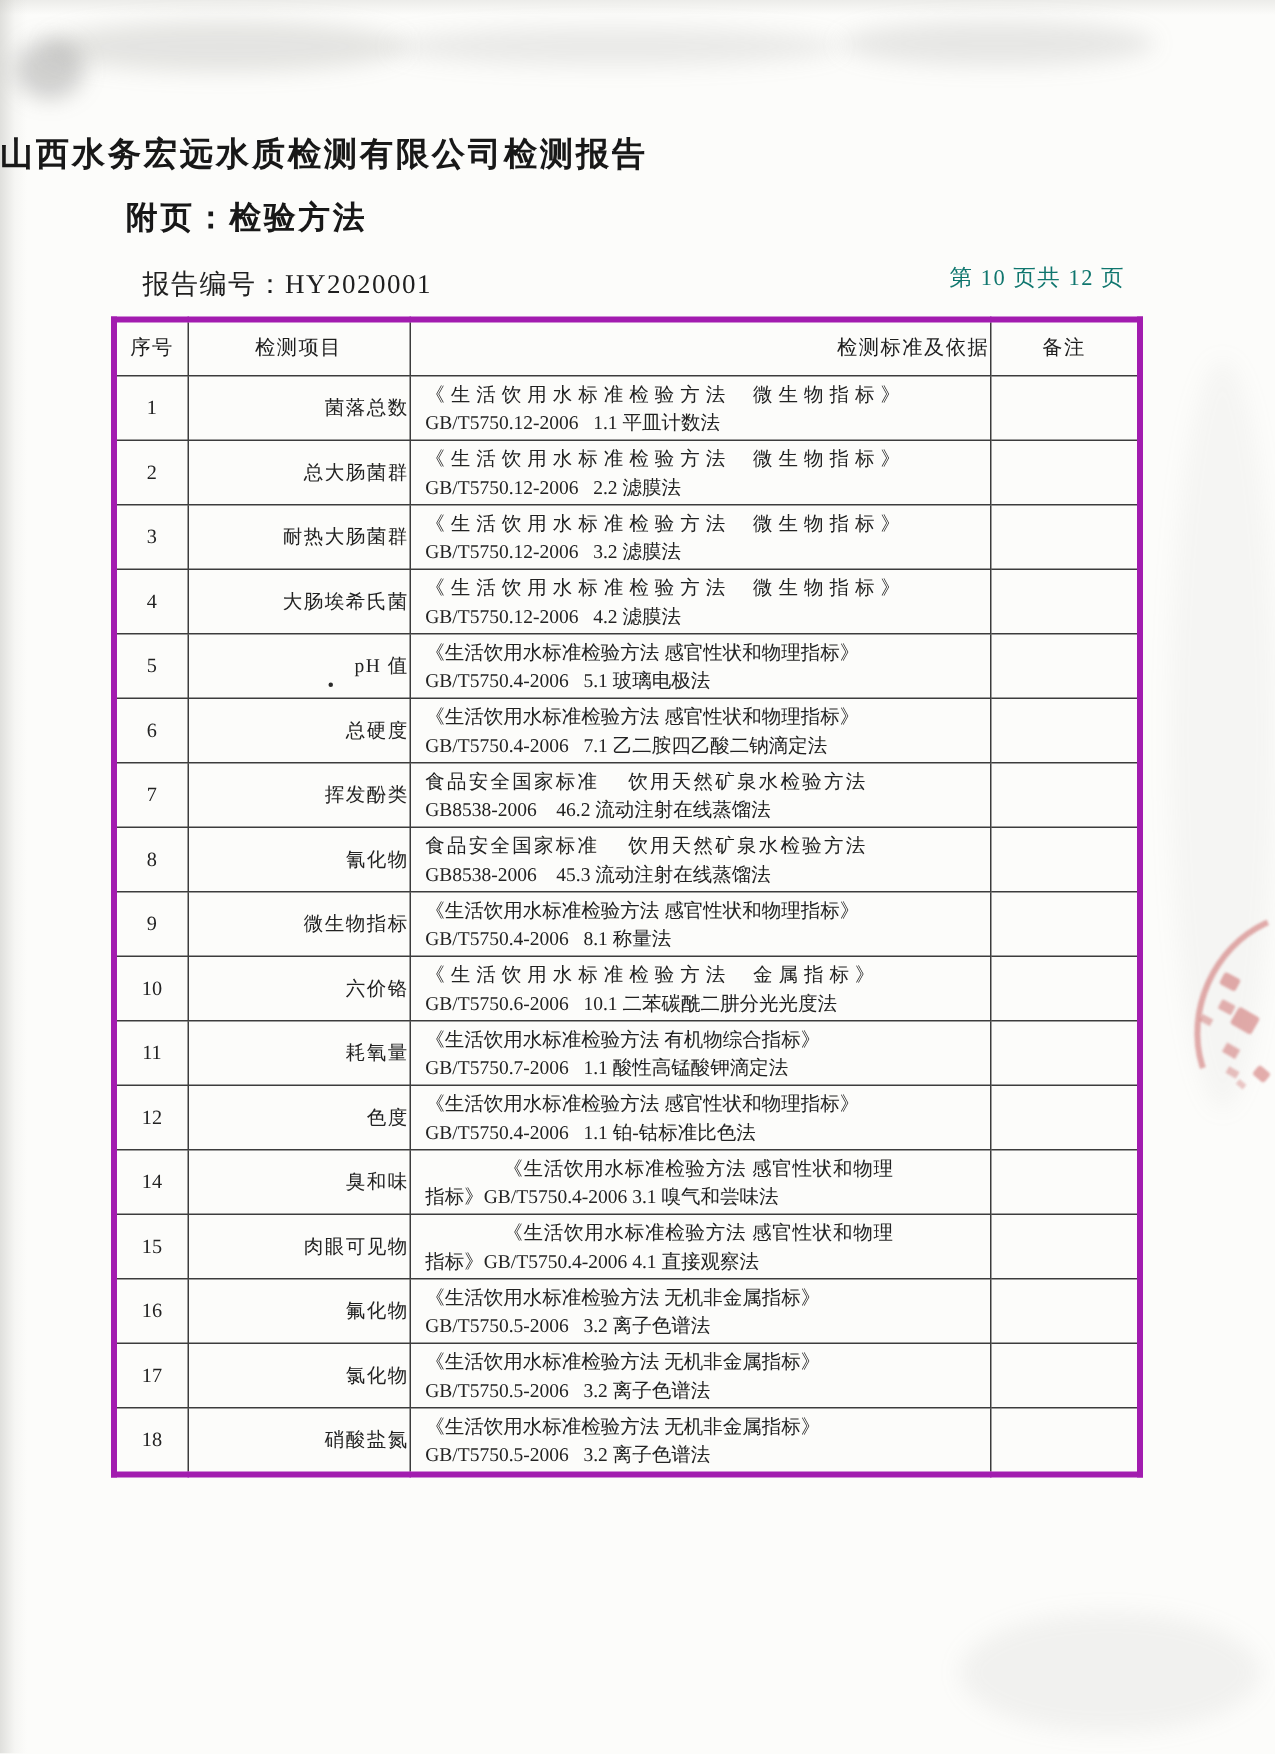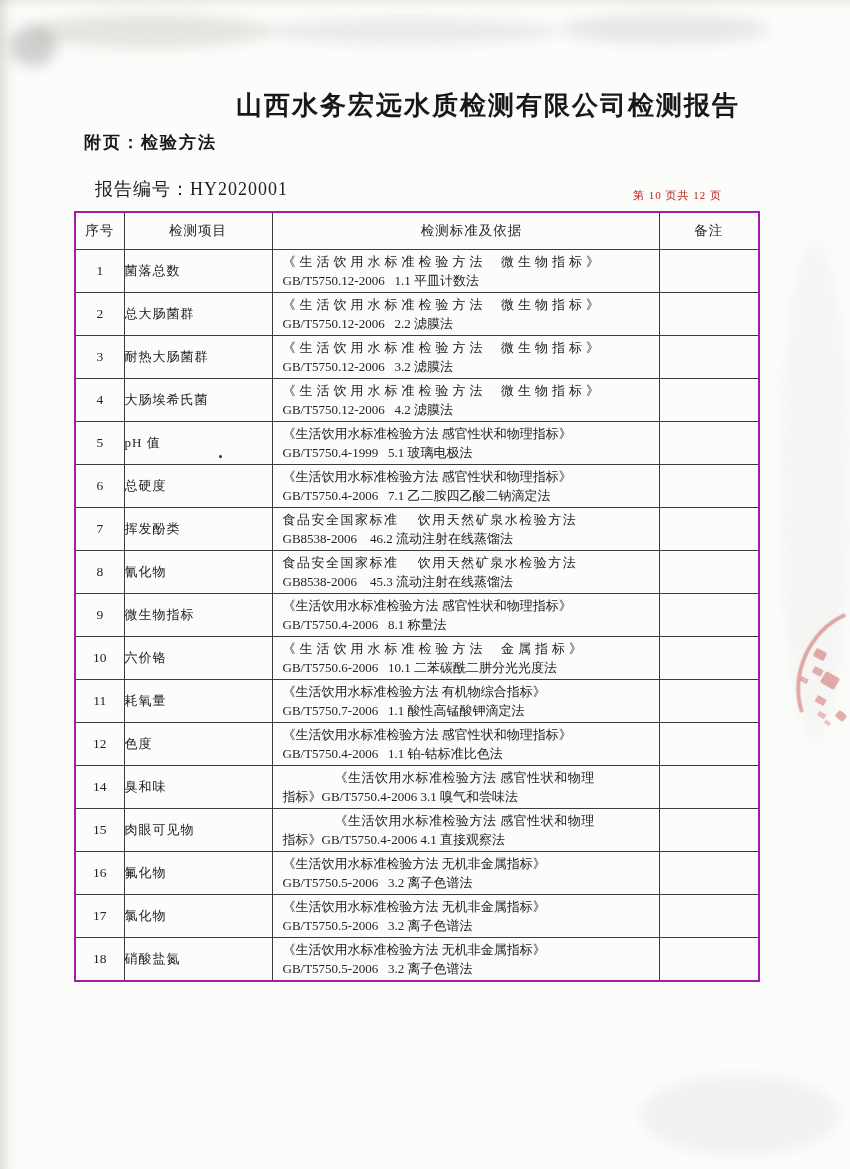--- a/index.html
+++ b/index.html
@@ -29,60 +29,60 @@
   .smudge.a { left: 30px;  top: 14px;  width: 240px; height: 34px; background: rgba(120,120,118,.18); }
   .smudge.b { left: 260px; top: 18px;  width: 300px; height: 26px; background: rgba(130,130,128,.14); }
   .smudge.c { left: 560px; top: 14px;  width: 210px; height: 30px; background: rgba(125,125,122,.16); }
   .smudge.d { left: 10px;  top: 26px;  width: 46px;  height: 40px; background: rgba(95,95,92,.28); }
   .smudge.e { left: 640px; top: 1075px; width: 200px; height: 80px; background: rgba(150,150,145,.10); }
   .smudge.f { left: 780px; top: 240px;  width: 70px;  height: 500px; background: rgba(160,160,155,.07); }
 
   
   .doc-title {
     position: absolute; left: 0; top: 88px; width: 740px;
-    text-align: right; font-size: 26px; font-weight: bold;
+    text-align: left; font-size: 22px; font-weight: bold;
     letter-spacing: 2px; color: #181818;
     font-family: "Liberation Sans", "DejaVu Sans", sans-serif;
   }
   .doc-subtitle {
     position: absolute; left: 84px; top: 131px;
-    font-size: 17px; font-weight: bold; letter-spacing: 2px; color: #181818;
+    font-size: 21px; font-weight: bold; letter-spacing: 2px; color: #181818;
     font-family: "Liberation Sans", "DejaVu Sans", sans-serif;
   }
   .report-no {
     position: absolute; left: 95px; top: 177px;
     font-size: 18px; letter-spacing: 1px; color: #202020;
   }
   .page-indicator {
-    position: absolute; left: 633px; top: 188px; width: 130px;
-    font-size: 11px; letter-spacing: 1px; color: #b91c1c;
+    position: absolute; left: 633px; top: 176px; width: 130px;
+    font-size: 15px; letter-spacing: 1px; color: #0f766e;
   }
 
   
   table.methods {
     position: absolute; left: 74px; top: 211px;
     width: 684px; table-layout: fixed;
     border-collapse: collapse;
     font-size: 13px; color: #222;
   }
   table.methods, table.methods td, table.methods th {
     border: 1px solid #3c3c3c;
   }
-  table.methods { border: 2px solid #a21caf; }
+  table.methods { border: 4px solid #a21caf; }
   thead tr { height: 37px; }
   tbody tr { height: 43px; }
   tbody tr:last-child { height: 39px; }
   th {
     font-weight: normal; font-size: 13.5px; letter-spacing: 1px;
     text-align: center; vertical-align: middle; color: #1e1e1e;
   }
-  th.h-std { text-align: center; padding-left: 12px; }
+  th.h-std { text-align: right; padding-left: 12px; }
   td { vertical-align: middle; }
   td.c-no { text-align: center; font-size: 13.5px; }
-  td.c-item { text-align: left; letter-spacing: 1px; }
+  td.c-item { text-align: right; letter-spacing: 1px; }
   td.c-std { padding: 2px 6px 2px 10px; }
   td.c-remark { }
   .l1, .l2 { display: block; line-height: 19px; white-space: pre-wrap; }
   .st-s { letter-spacing: 4px; }
   .st-m { letter-spacing: 1.5px; }
   .st-i { padding-left: 52px; letter-spacing: 0.5px; }
   td.c-std.single .l1 { line-height: 34px; letter-spacing: 0.5px; }
 
   .stray-dot {
     position: absolute; left: 219px; top: 455px; width: 3px; height: 3px;
@@ -184,21 +184,21 @@
       <span class="l2">GB/T5750.12-2006   4.2 滤膜法</span>
     </td>
     <td class="c-remark"></td>
   </tr>
 
   <tr>
     <td class="c-no">5</td>
     <td class="c-item">pH 值</td>
     <td class="c-std">
       <span class="l1 st-n">《生活饮用水标准检验方法 感官性状和物理指标》</span>
-      <span class="l2">GB/T5750.4-1999   5.1 玻璃电极法</span>
+      <span class="l2">GB/T5750.4-2006   5.1 玻璃电极法</span>
     </td>
     <td class="c-remark"></td>
   </tr>
 
   <tr>
     <td class="c-no">6</td>
     <td class="c-item">总硬度</td>
     <td class="c-std">
       <span class="l1 st-n">《生活饮用水标准检验方法 感官性状和物理指标》</span>
       <span class="l2">GB/T5750.4-2006   7.1 乙二胺四乙酸二钠滴定法</span>

